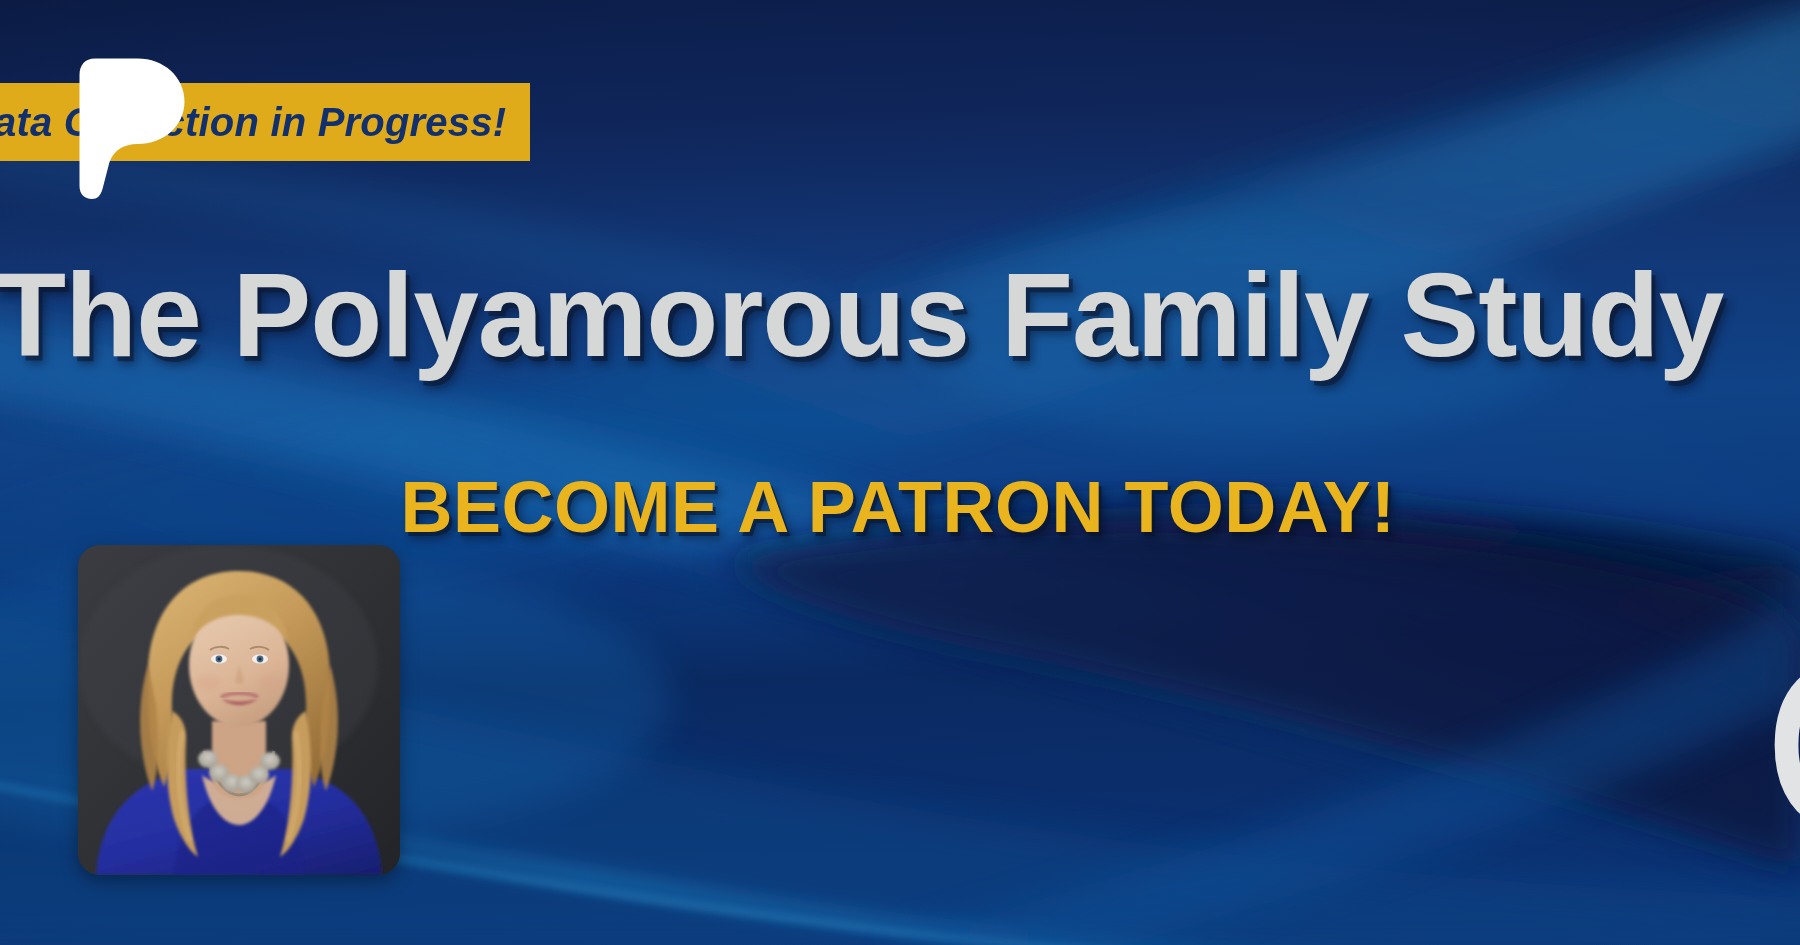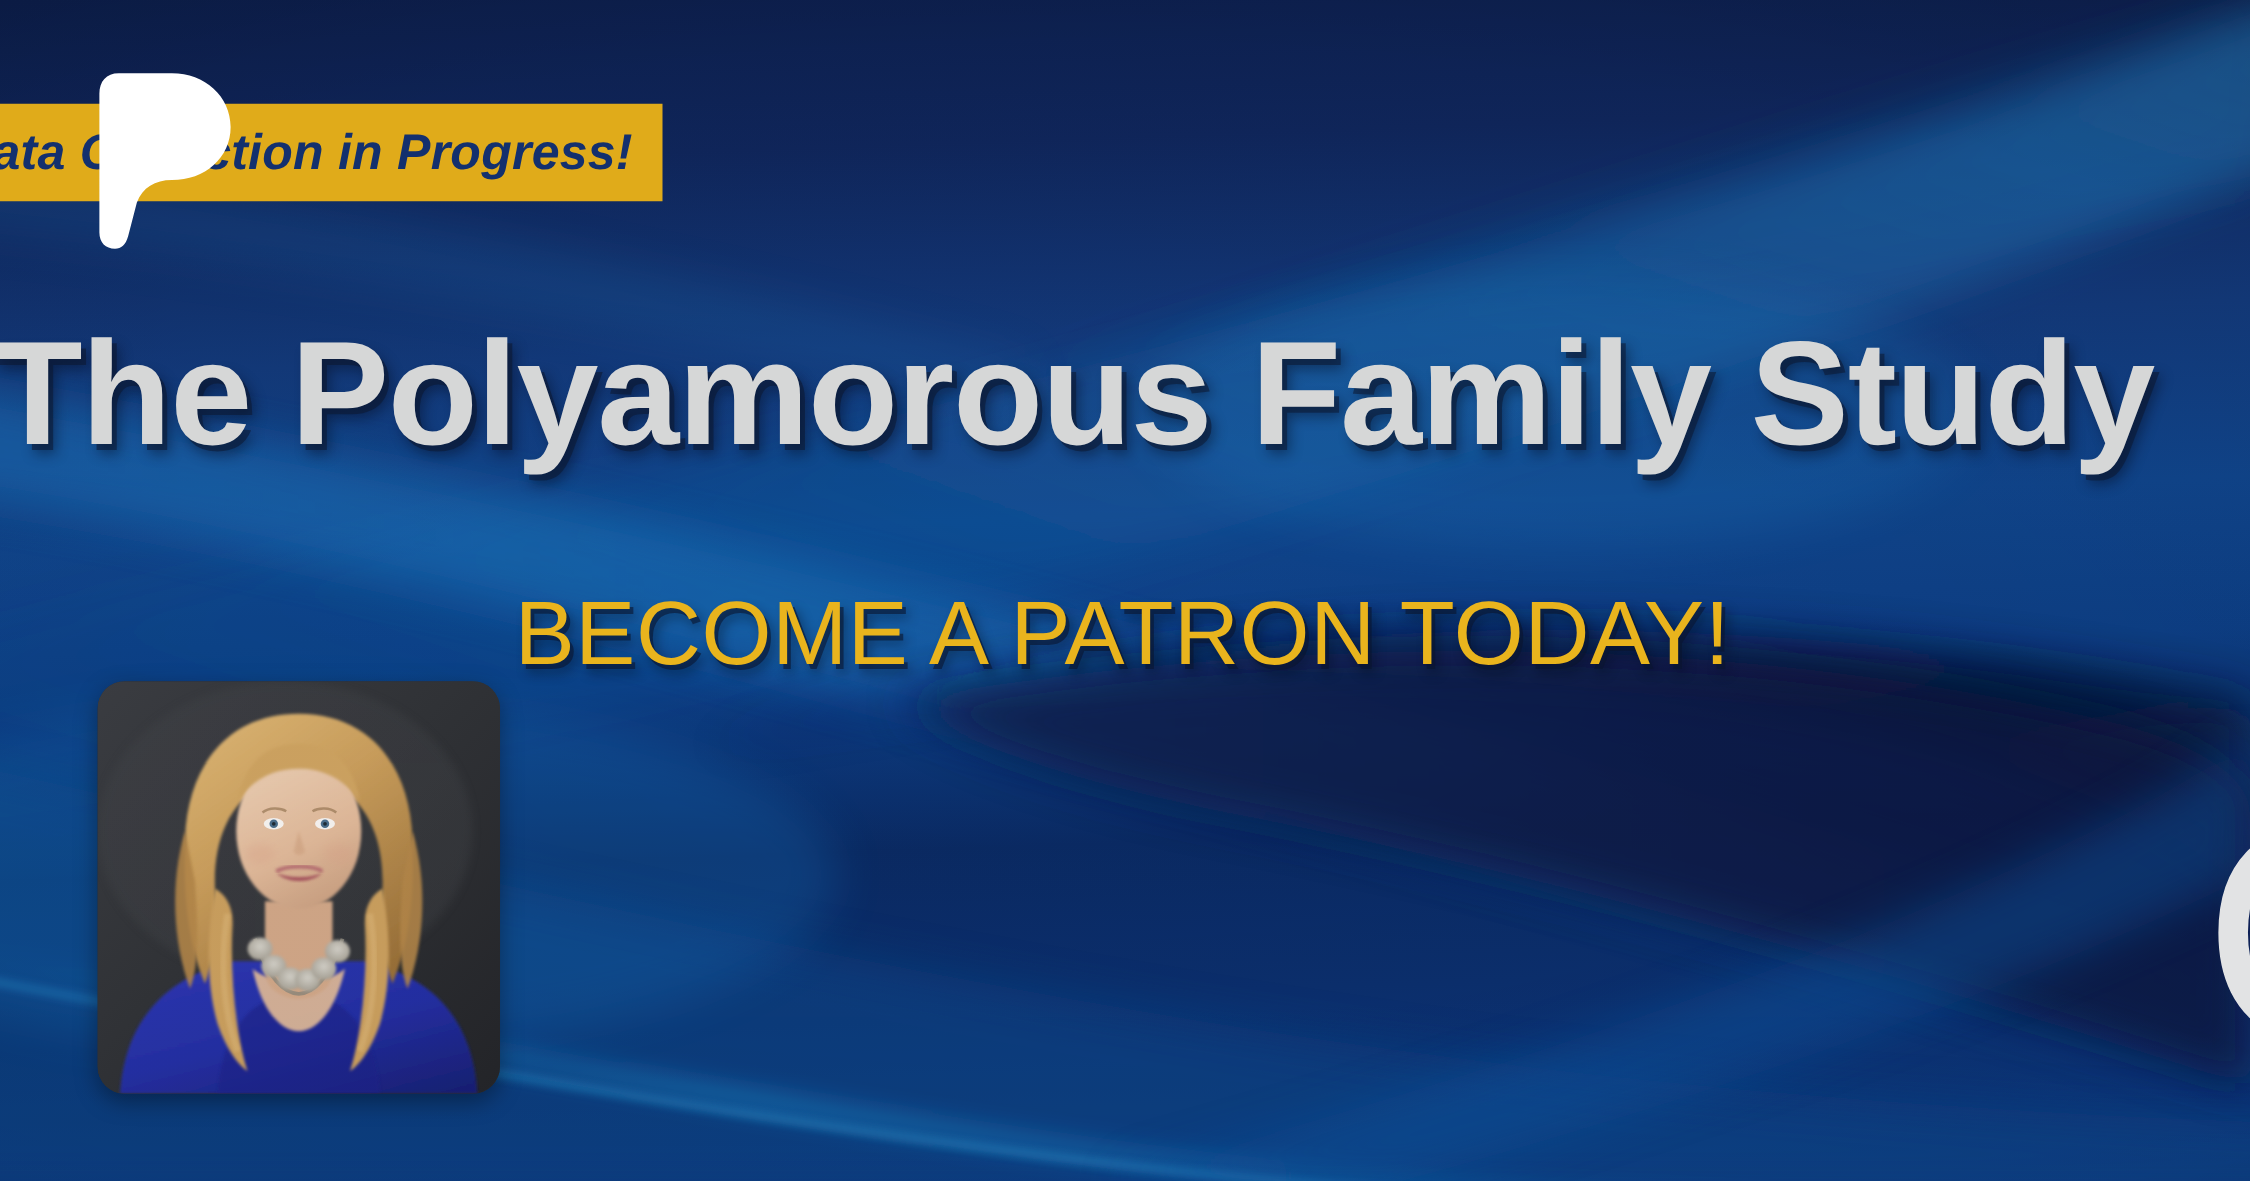--- a/index.html
+++ b/index.html
@@ -106,21 +106,21 @@
   }
 
   
   .subtitle {
     position: absolute;
     left: 0;
     top: 466px;
     width: 1796px;
     text-align: center;
     font-family: "Liberation Sans", sans-serif;
-    font-weight: normal;
+    font-weight: bold;
     font-size: 72px;
     letter-spacing: 0.5px;
     color: #e9b41d;
     white-space: nowrap;
     text-shadow:
        3px 4px 0px rgba(10,22,46,0.60),
        5px 7px 9px rgba(4,10,26,0.45);
     filter: blur(0.3px);
   }
 

